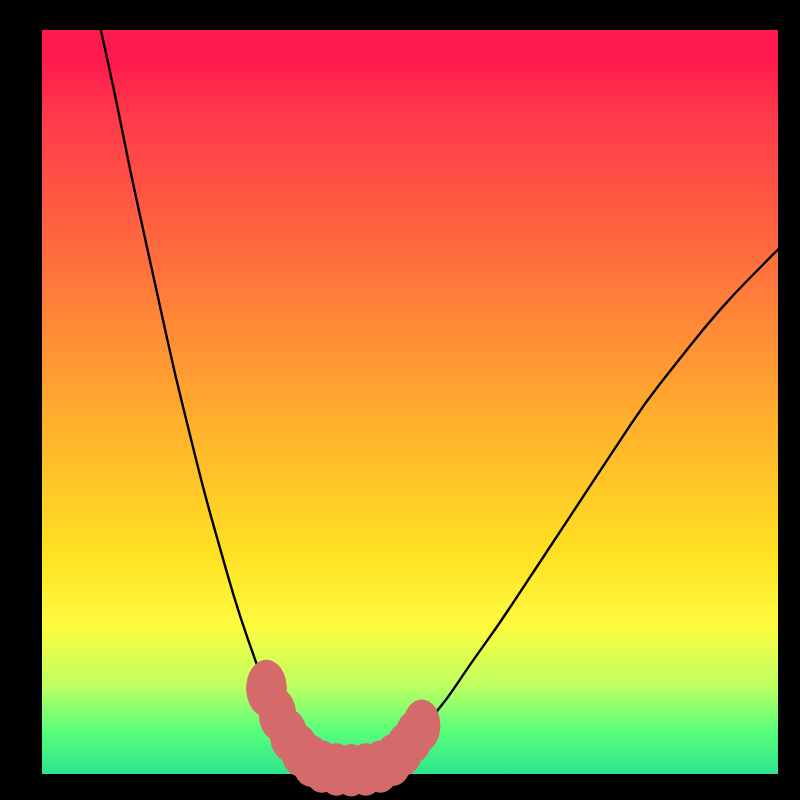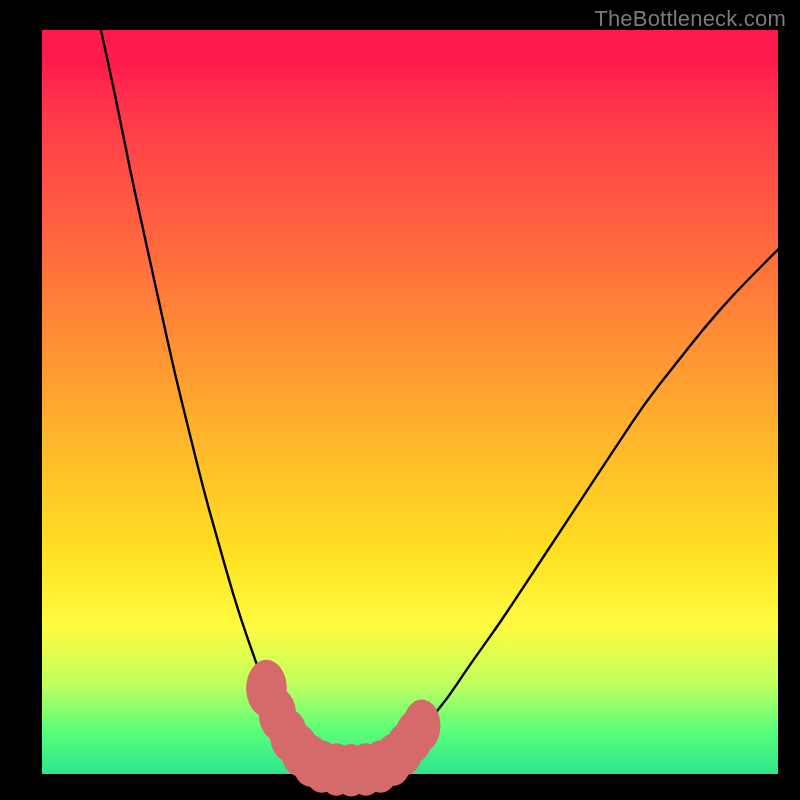--- a/index.html
+++ b/index.html
@@ -53,21 +53,20 @@
     top: 0;
     width: 736px;
     height: 744px;
     overflow: visible;
   }
 </style>
 </head>
 <body>
 
 <div class="stage">
-  <div class="watermark">TheBottleneck.com</div>
   <div class="plot-area">
     <svg class="curves" viewBox="0 0 736 744" preserveAspectRatio="none">
       <g>
         <path fill="none" stroke="#000000" stroke-width="2.4" stroke-linecap="round" stroke-linejoin="round" d="M 58.88 0.00 Q 58.88 0.00 66.24 33.48 Q 73.60 66.96 80.96 104.16 Q 88.32 141.36 95.68 174.84 Q 103.04 208.32 110.40 241.80 Q 117.76 275.28 125.12 308.76 Q 132.48 342.24 139.84 372.00 Q 147.20 401.76 154.56 431.52 Q 161.92 461.28 169.28 487.32 Q 176.64 513.36 184.00 539.40 Q 191.36 565.44 198.72 587.76 Q 206.08 610.08 213.44 630.54 Q 220.80 651.00 228.16 667.74 Q 235.52 684.48 241.04 695.64 Q 246.56 706.80 252.08 714.24 Q 257.60 721.68 263.12 726.89 Q 268.64 732.10 274.16 735.07 T 279.68 738.05"></path>
         <path fill="none" stroke="#000000" stroke-width="2.4" stroke-linecap="round" stroke-linejoin="round" d="M 279.68 738.05 Q 279.68 738.05 287.04 739.16 Q 294.40 740.28 301.76 740.65 Q 309.12 741.02 316.48 740.65 Q 323.84 740.28 331.20 739.16 T 338.56 738.05"></path>
         <path fill="none" stroke="#000000" stroke-width="2.4" stroke-linecap="round" stroke-linejoin="round" d="M 338.56 738.05 Q 338.56 738.05 345.92 733.58 Q 353.28 729.12 360.64 721.68 Q 368.00 714.24 375.36 704.94 Q 382.72 695.64 393.76 682.62 Q 404.80 669.60 415.84 652.86 Q 426.88 636.12 441.60 615.66 Q 456.32 595.20 471.04 572.88 Q 485.76 550.56 500.48 528.24 Q 515.20 505.92 529.92 483.60 Q 544.64 461.28 559.36 438.96 Q 574.08 416.64 588.80 394.32 Q 603.52 372.00 618.24 353.40 Q 632.96 334.80 647.68 316.20 Q 662.40 297.60 677.12 280.86 Q 691.84 264.12 706.56 249.24 Q 721.28 234.36 728.64 226.92 T 736.00 219.48"></path>
       </g>
       <g>
           <ellipse cx="224.48" cy="658.44" rx="20.31" ry="28.57" fill="#d46a6a" stroke="#c45b5b" stroke-width="0"></ellipse>
           <ellipse cx="235.52" cy="684.48" rx="18.62" ry="26.19" fill="#d46a6a" stroke="#c45b5b" stroke-width="0"></ellipse>

